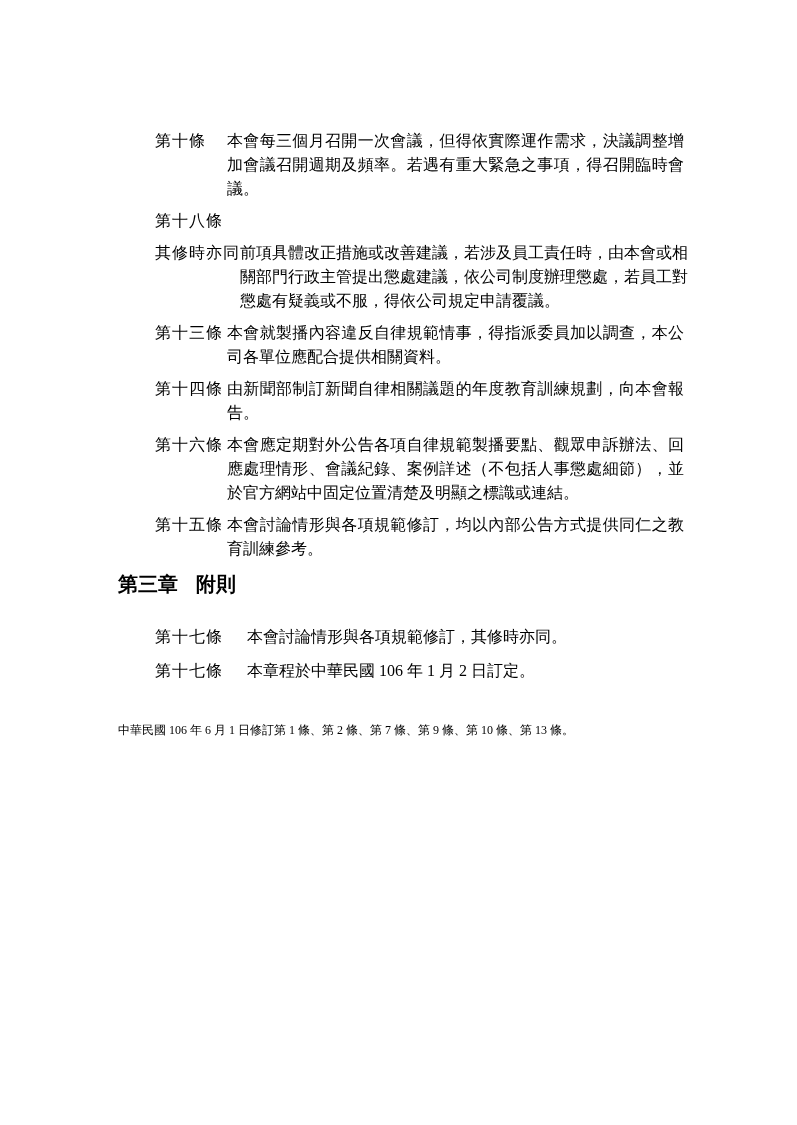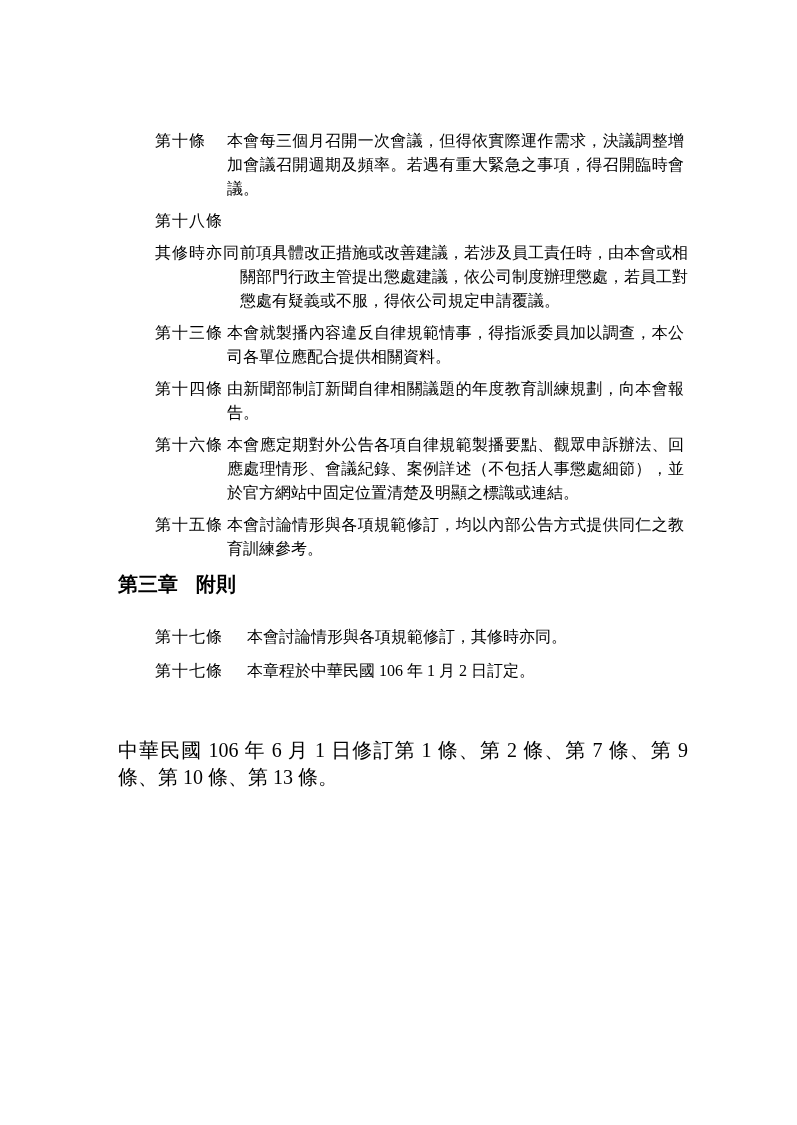--- a/index.html
+++ b/index.html
@@ -56,23 +56,23 @@
   .chapter .chapter-title {
     margin-left: 18px;
   }
   
   .closing .article {
     margin-bottom: 10px;
     gap: 20px;
   }
   
   .revision {
-    margin-top: 54px;
+    margin-top: 34px;
     width: 570px;
-    font-size: 20px;
+    font-size: 12px;
     line-height: 27px;
     text-align: justify;
     text-justify: inter-character;
   }
 </style>
 </head>
 <body>
 
 <div class="page">
   <div class="content">

